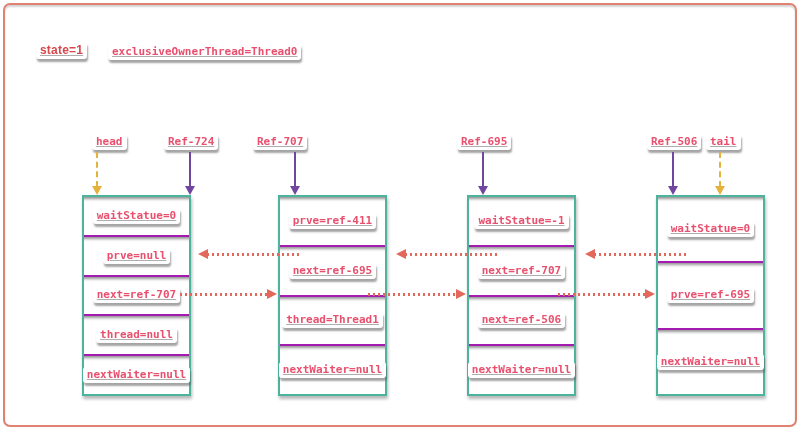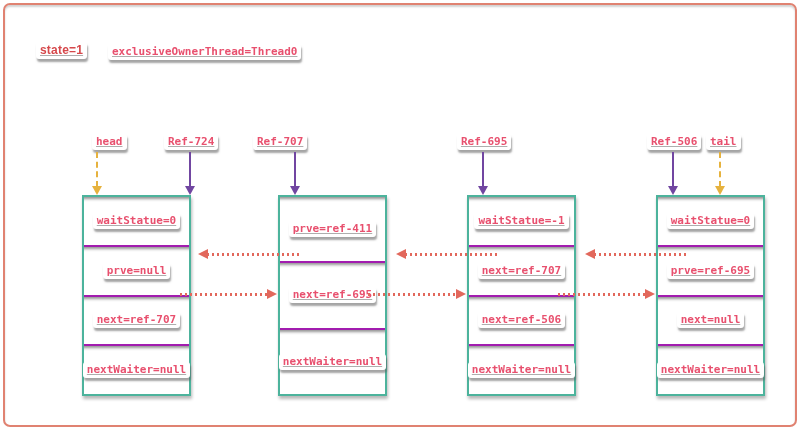--- a/index.html
+++ b/index.html
@@ -105,30 +105,36 @@
     <div class="row">
         <span class="sticker">waitStatue=0</span>
       </div>
     <div class="row">
         <span class="sticker">prve=null</span>
       </div>
     <div class="row">
         <span class="sticker">next=ref-707</span>
       </div>
     <div class="row">
+        <span class="sticker">thread=null</span>
+      </div>
+    <div class="row">
         <span class="sticker">nextWaiter=null</span>
       </div>
   </div>
 
   <div class="node" style="left:278px">
     <div class="row">
         <span class="sticker">prve=ref-411</span>
       </div>
     <div class="row">
         <span class="sticker">next=ref-695</span>
+      </div>
+    <div class="row">
+        <span class="sticker">thread=Thread1</span>
       </div>
     <div class="row">
         <span class="sticker">nextWaiter=null</span>
       </div>
   </div>
 
   <div class="node" style="left:467px">
     <div class="row">
         <span class="sticker">waitStatue=-1</span>
       </div>
@@ -144,23 +150,20 @@
   </div>
 
   <div class="node" style="left:656px">
     <div class="row">
         <span class="sticker">waitStatue=0</span>
       </div>
     <div class="row">
         <span class="sticker">prve=ref-695</span>
       </div>
     <div class="row">
-        <span class="sticker">next=null</span>
-      </div>
-    <div class="row">
         <span class="sticker">nextWaiter=null</span>
       </div>
   </div>
 
   <div class="harrow left" style="left:207px;top:253px;width:93px"></div>
   <div class="harrow left" style="left:405px;top:253px;width:92px"></div>
   <div class="harrow left" style="left:594px;top:253px;width:92px"></div>
 
   <div class="harrow right" style="left:180px;top:293px;width:88px"></div>
   <div class="harrow right" style="left:368px;top:293px;width:89px"></div>

